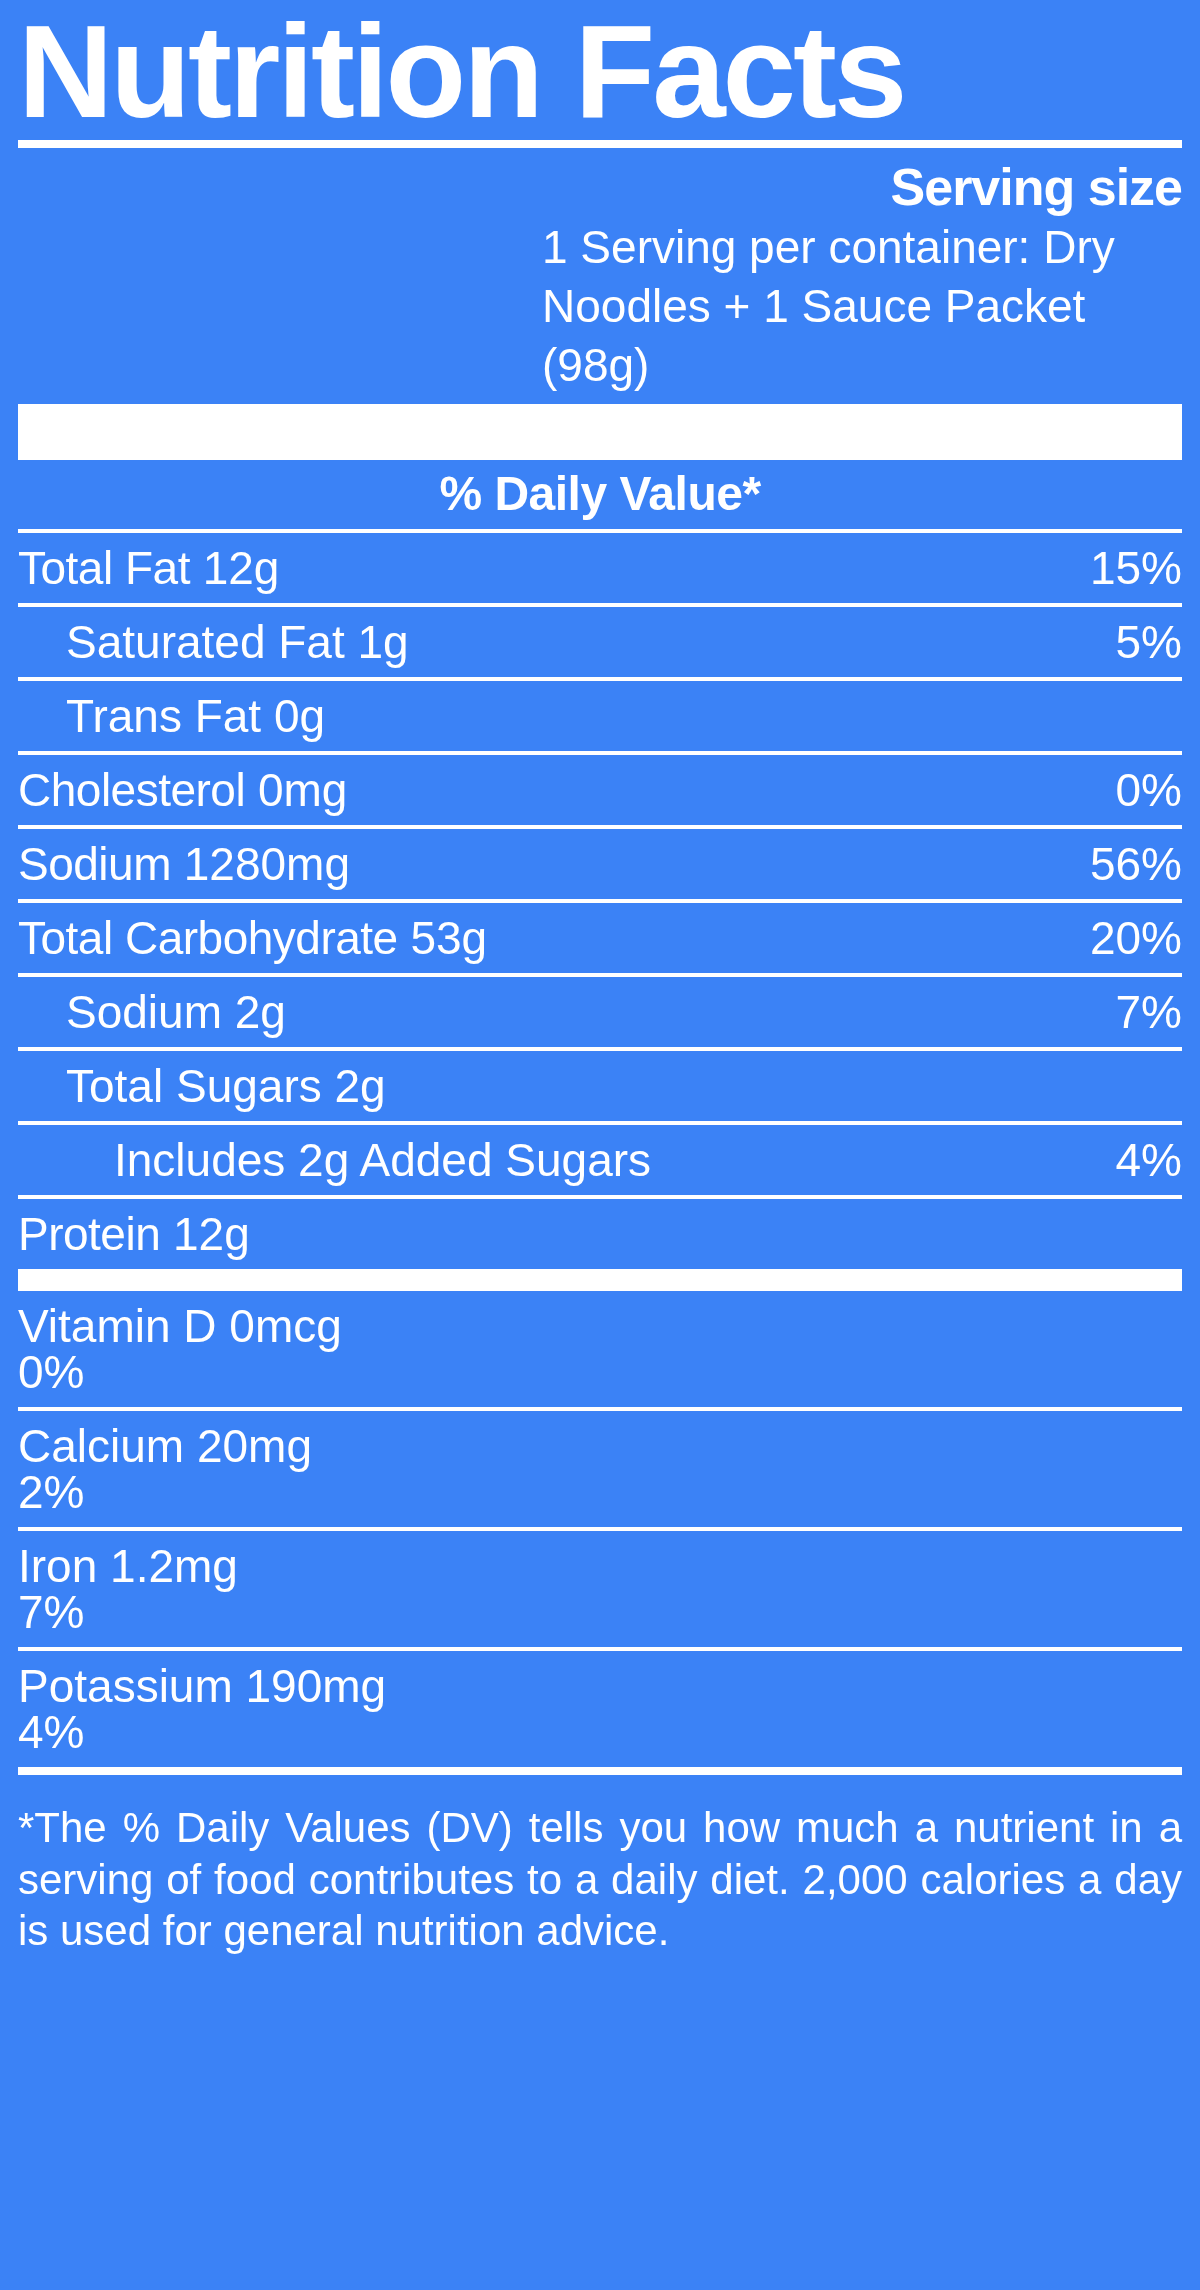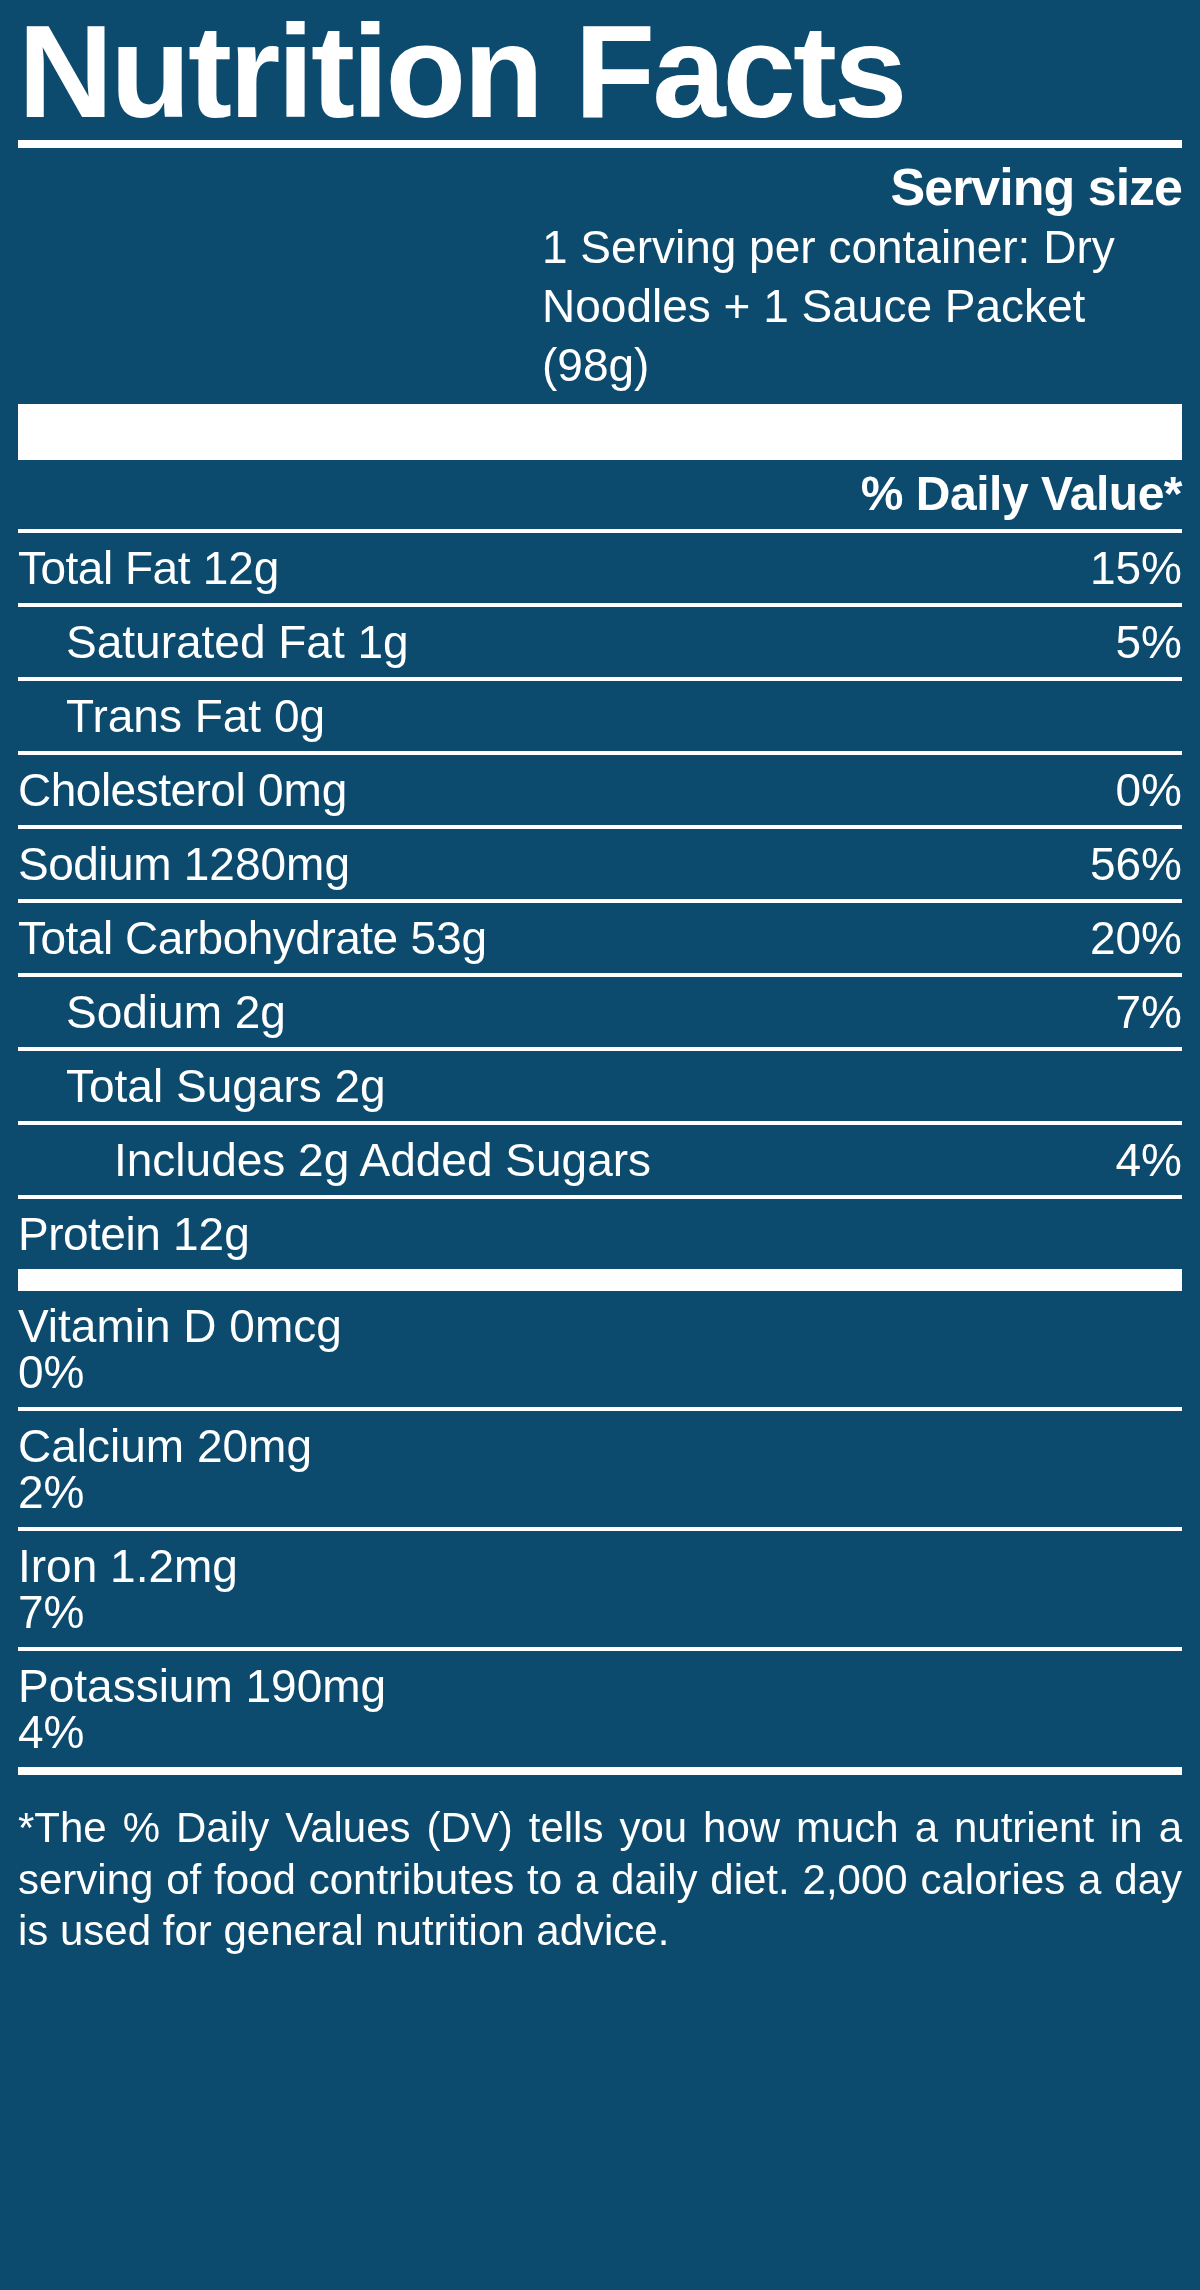--- a/index.html
+++ b/index.html
@@ -12,21 +12,21 @@
     height: 2290px;
     font-family: "Liberation Sans", sans-serif;
     color: #ffffff;
     -webkit-font-smoothing: antialiased;
   }
 
   .label {
     box-sizing: border-box;
     width: 1200px;
     height: 2290px;
-    background: #0c4a6e;
+    background: #3b82f6;
     padding: 0 18px;
     display: flex;
     flex-direction: column;
   }
 
   
   .title {
     font-weight: 700;
     font-size: 132px;
     line-height: 1.0;
@@ -89,21 +89,21 @@
   }
   .calories-value {
     font-weight: 700;
     font-size: 116px;
     line-height: 0.92;
     letter-spacing: -3px;
   }
 
   
   .dv-header {
-    text-align: right;
+    text-align: center;
     font-weight: 700;
     font-size: 48px;
     letter-spacing: -0.5px;
     padding: 6px 0 8px 0;
   }
 
   
   .row {
     display: flex;
     flex-direction: row;

